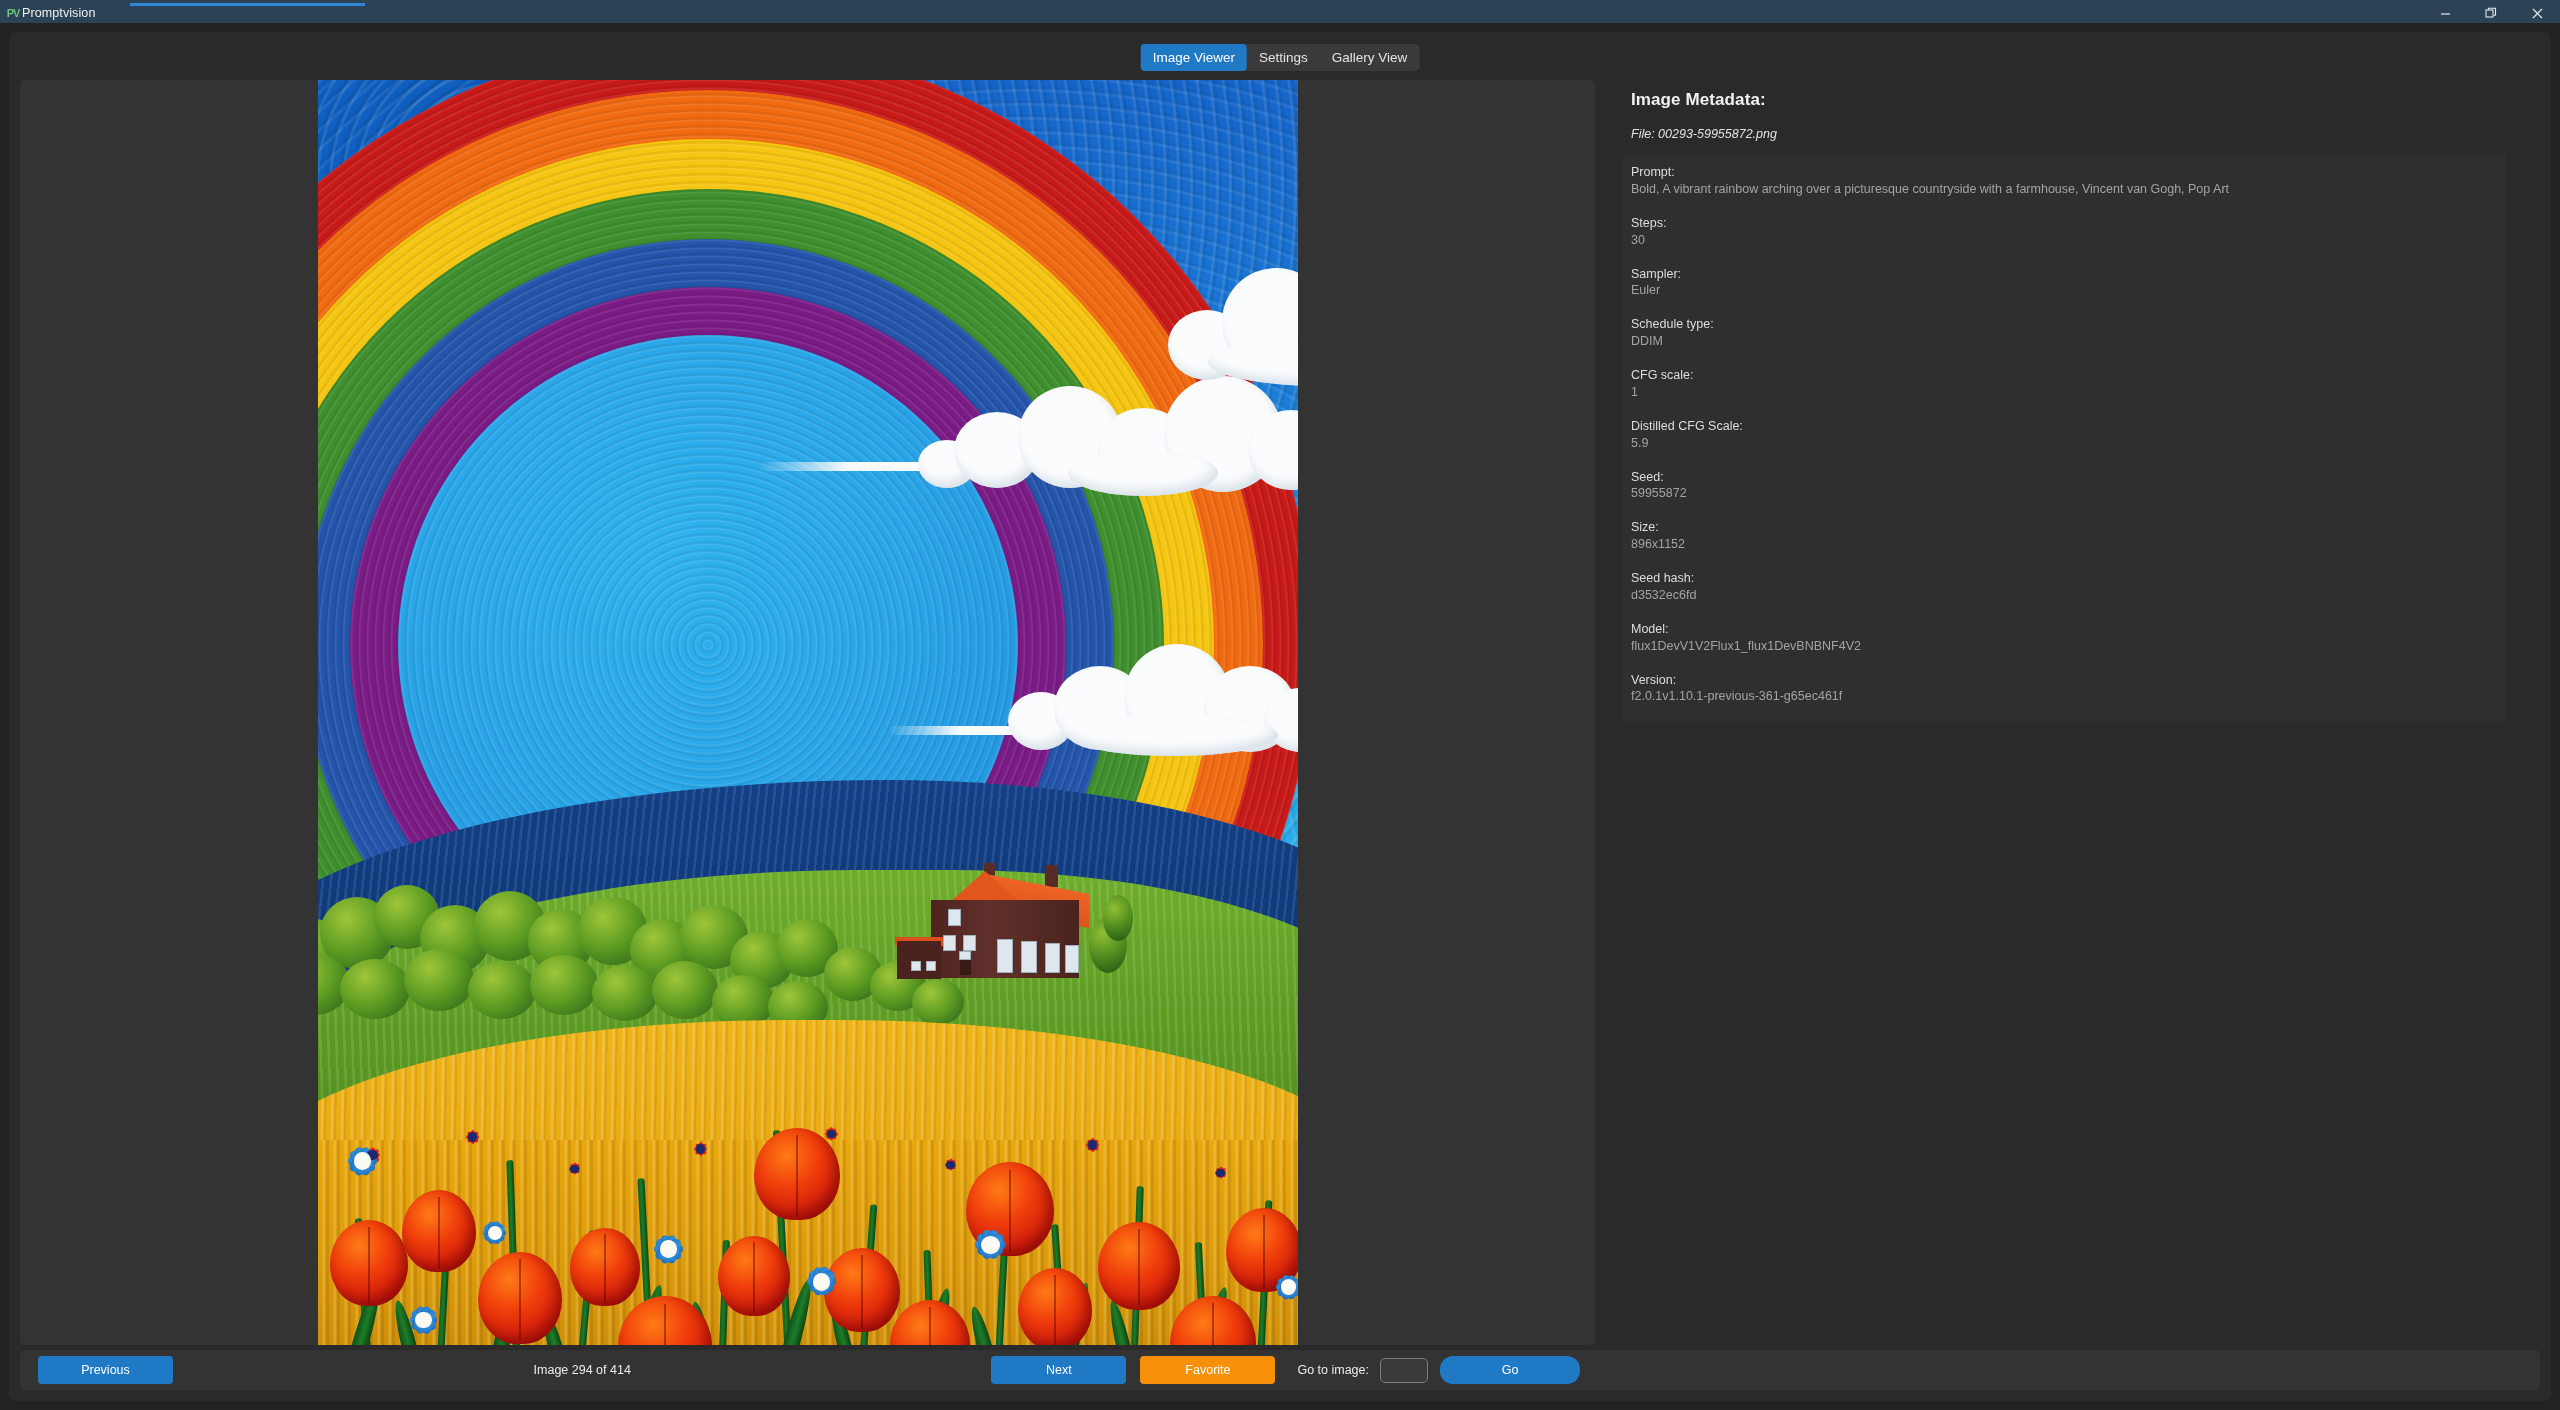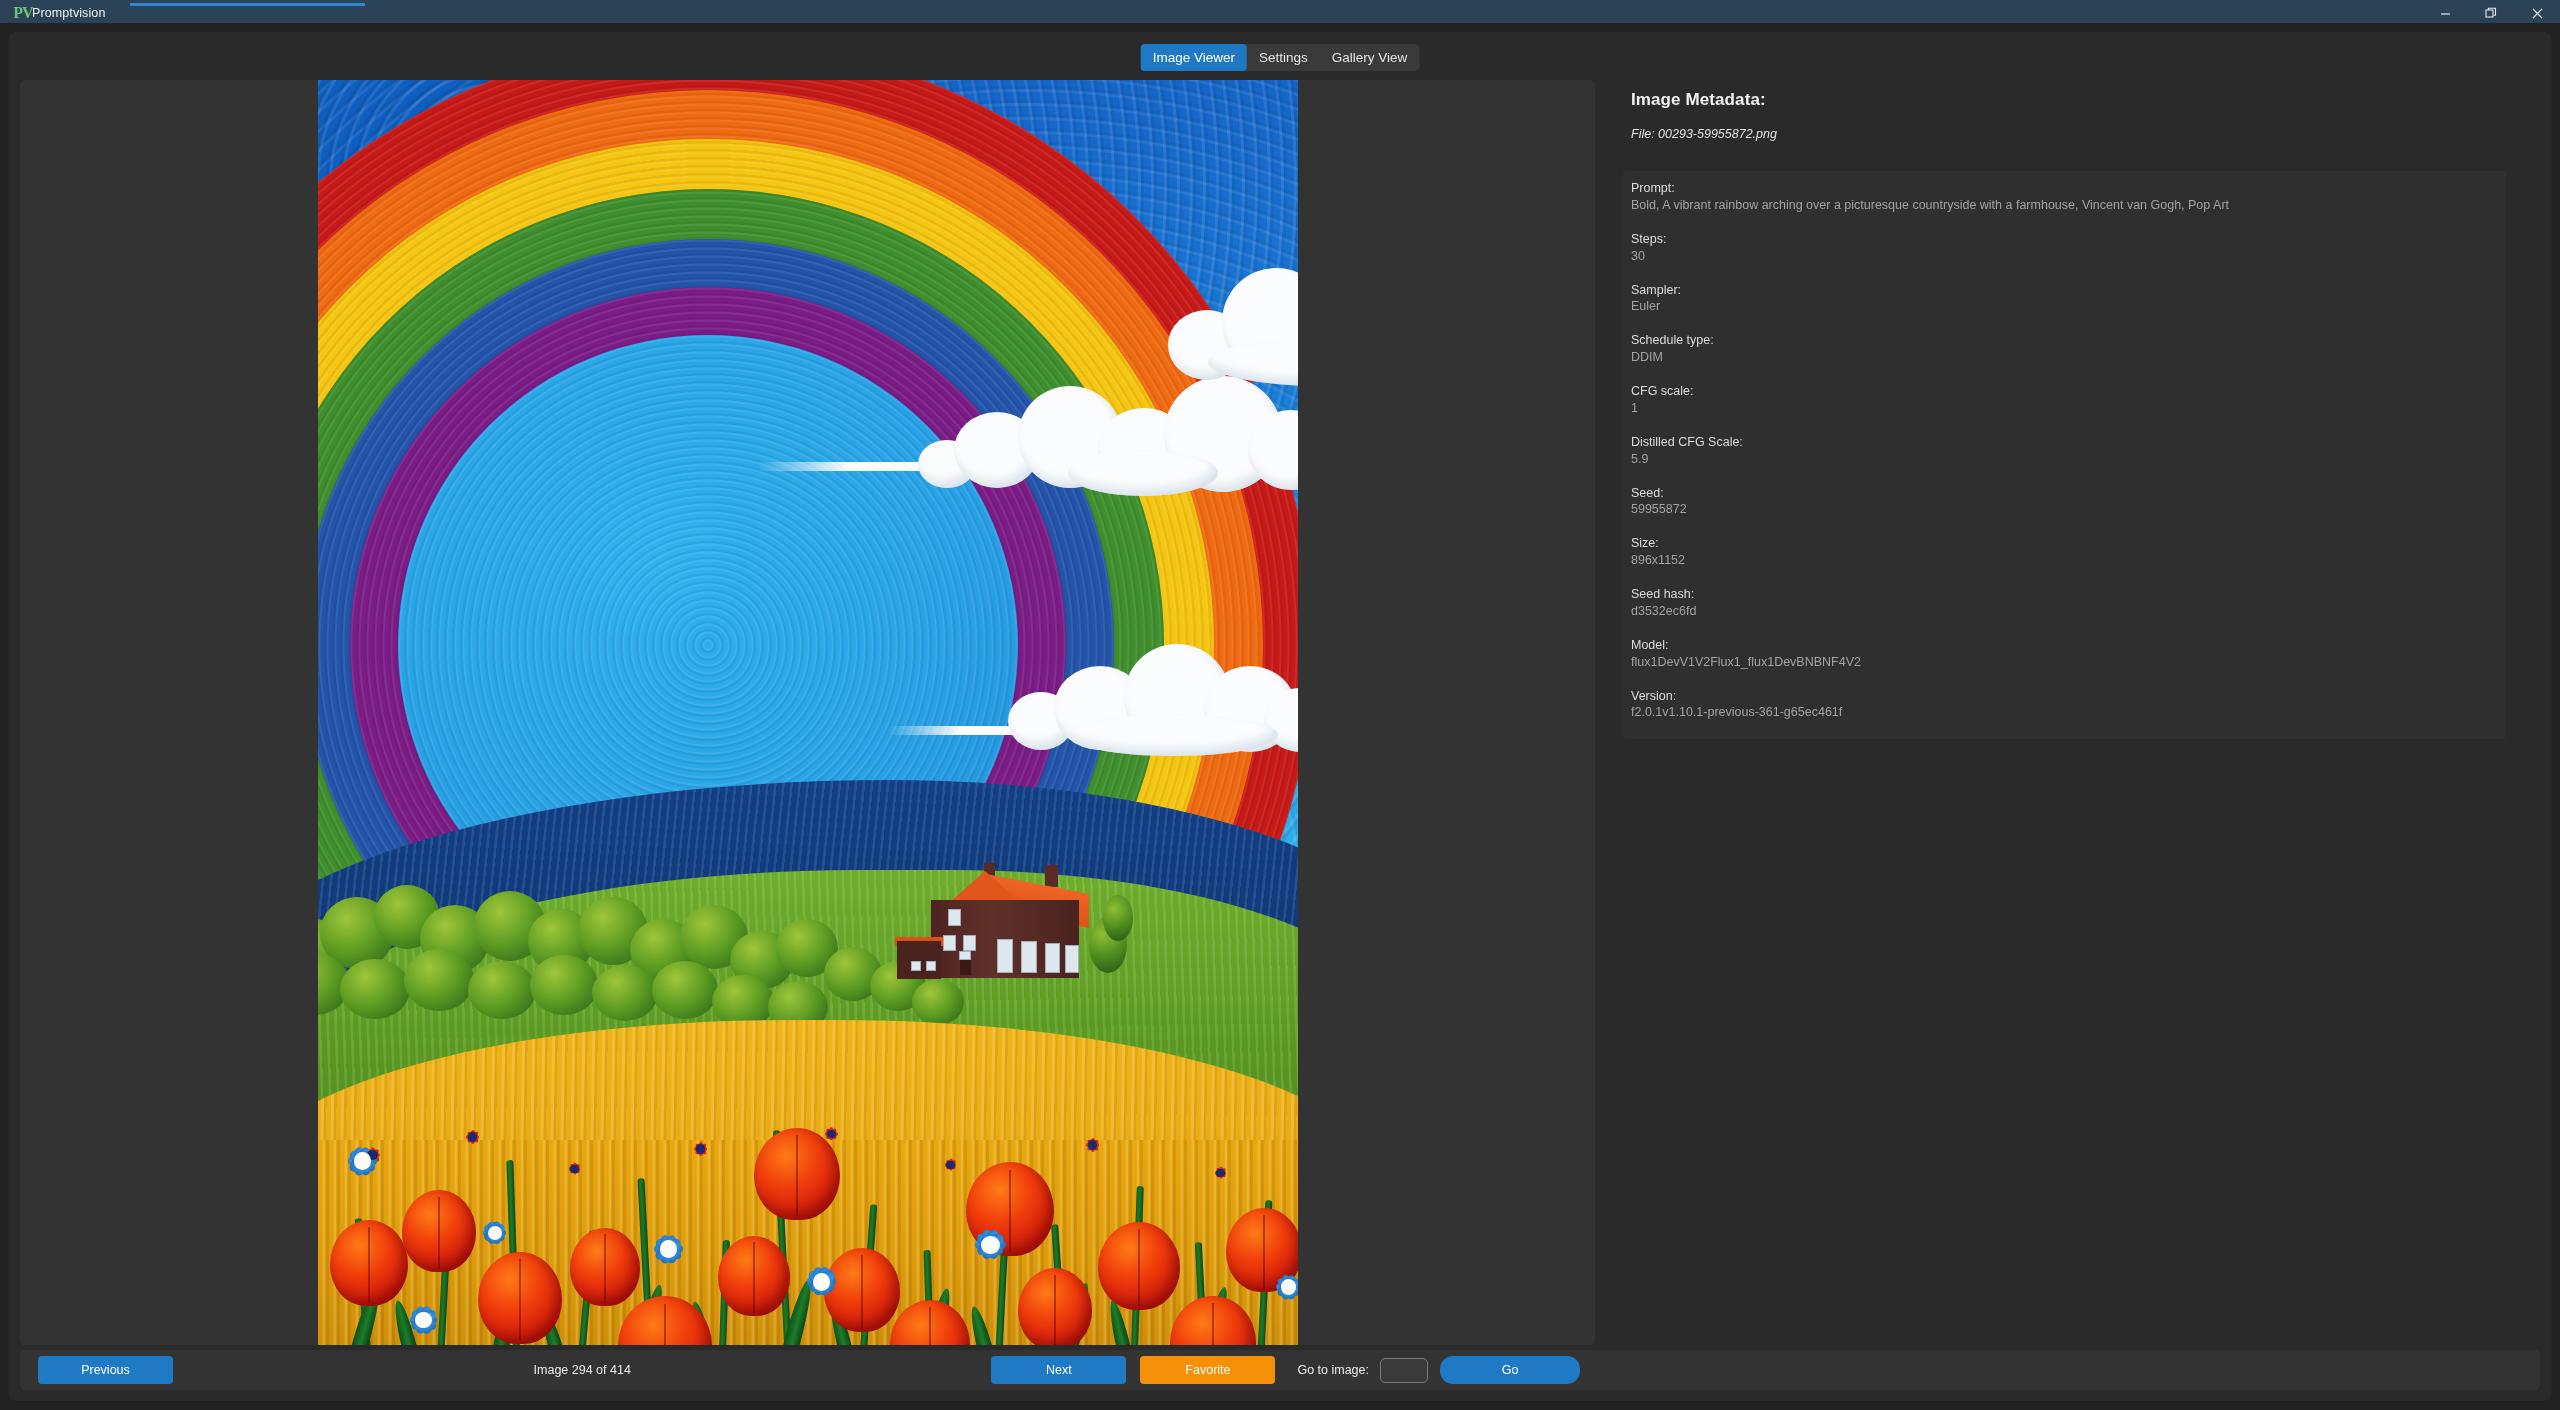--- a/index.html
+++ b/index.html
@@ -25,26 +25,26 @@
     align-items: center;
     border-top: 3px solid #2b4257;
   }
   .titlebar-accent {
     position: absolute;
     top: 0; left: 130px;
     width: 235px; height: 3px;
     background: #2e87d4;
   }
   .app-logo {
-    margin-left: 14px;
+    margin-left: 4px;
     width: 18px; height: 18px;
     display: flex; align-items: center; justify-content: center;
-    font-size: 16px; font-weight: bold;
+    font-size: 11px; font-weight: bold;
     color: #6fc27a;
-    font-family: Liberation Serif, serif;
+    font-family: Liberation Sans, sans-serif;
     letter-spacing: -1px;
   }
   .app-title {
     font-size: 12.5px;
     color: #f0f0f0;
     letter-spacing: .1px;
   }
   .win-controls {
     margin-left: auto;
     display: flex;
@@ -427,21 +427,21 @@
     font-size: 17px;
     font-weight: bold;
     color: #f2f2f2;
     margin-bottom: 17px;
     letter-spacing: .1px;
   }
   .meta-file {
     font-size: 12.5px;
     font-style: italic;
     color: #e2e2e2;
-    margin-bottom: 30px;
+    margin-bottom: 14px;
   }
   .meta-body {
     background: #2f2f2f;
     border-radius: 3px;
     padding: 9px 12px 18px 8px;
     margin-left: -8px;
     margin-right: 30px;
   }
   .meta-field { margin-bottom: 17px; }
   .meta-field:last-child { margin-bottom: 0; }

